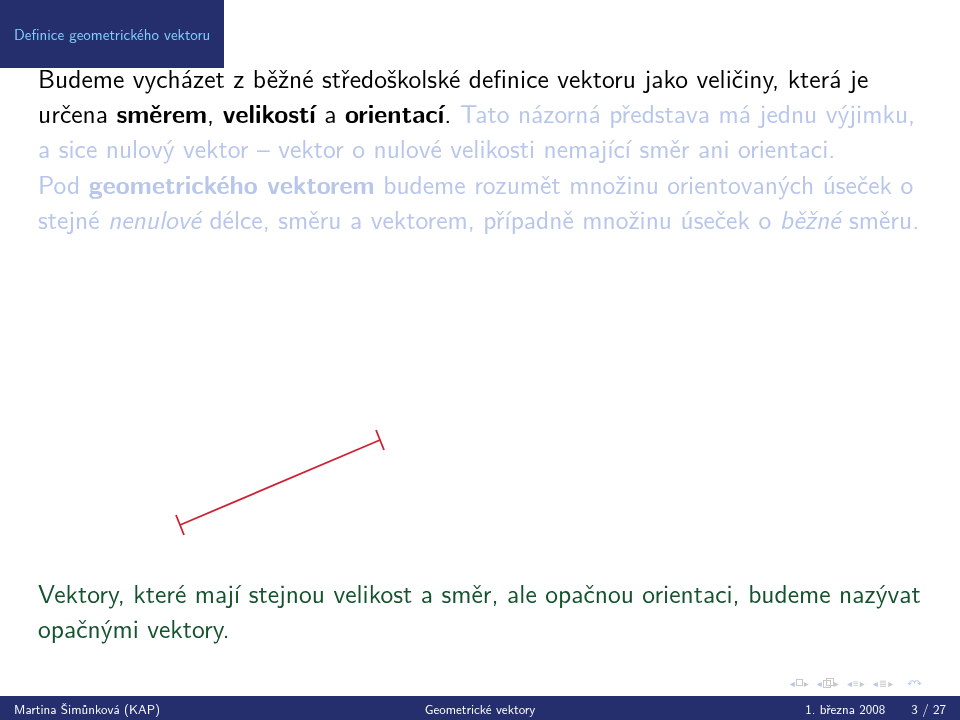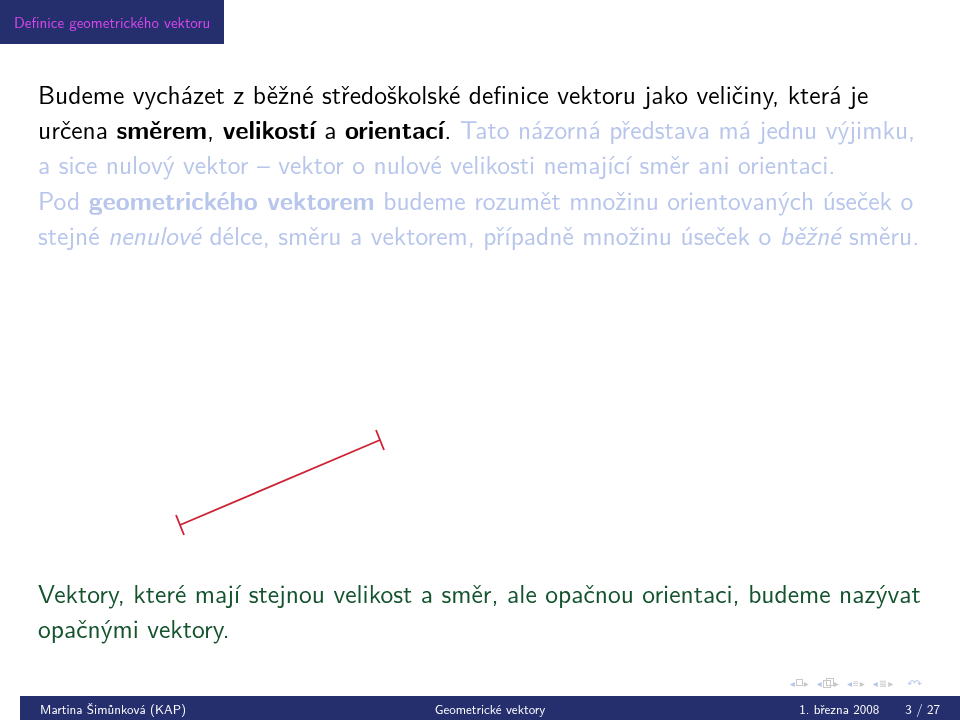--- a/index.html
+++ b/index.html
@@ -7,28 +7,28 @@
   body {
     font-family: "Latin Modern Sans", "Computer Modern Sans", "Lucida Sans", sans-serif;
     background: #fff;
     color: #000;
     position: relative;
   }
   .header-bar {
     position: absolute;
     top: 0; left: 0;
     background: #252f6e;
-    color: #d946ef;
+    color: #7dd3fc;
     font-size: 15px;
-    padding: 11px 14px;
+    padding: 23px 14px;
     font-weight: 400;
   }
   .content {
     position: absolute;
-    top: 76px;
+    top: 60px;
     left: 38px;
     right: 38px;
     font-size: 25.5px;
     line-height: 1.38;
   }
   .content .p1 { color: #000; }
   .content .p2 { color: #b8c6eb; }
   .italic { font-style: italic; text-align: right; }
   .bold { font-weight: 700; }
   .figure {
@@ -70,22 +70,21 @@
   .footer {
     position: absolute;
     bottom: 0; left: 0; right: 0;
     height: 24px;
     background: #252f6e;
     color: #fff;
     font-size: 13px;
     display: flex;
     align-items: center;
     justify-content: space-between;
-    padding: 0 20px;
-    margin-left: 20px;
+    padding: 0 14px;
   }
   .footer .left, .footer .center, .footer .right { white-space: nowrap; }
   .footer .center {
     position: absolute;
     left: 50%;
     transform: translateX(-50%);
   }
 </style>
 </head>
 <body>

